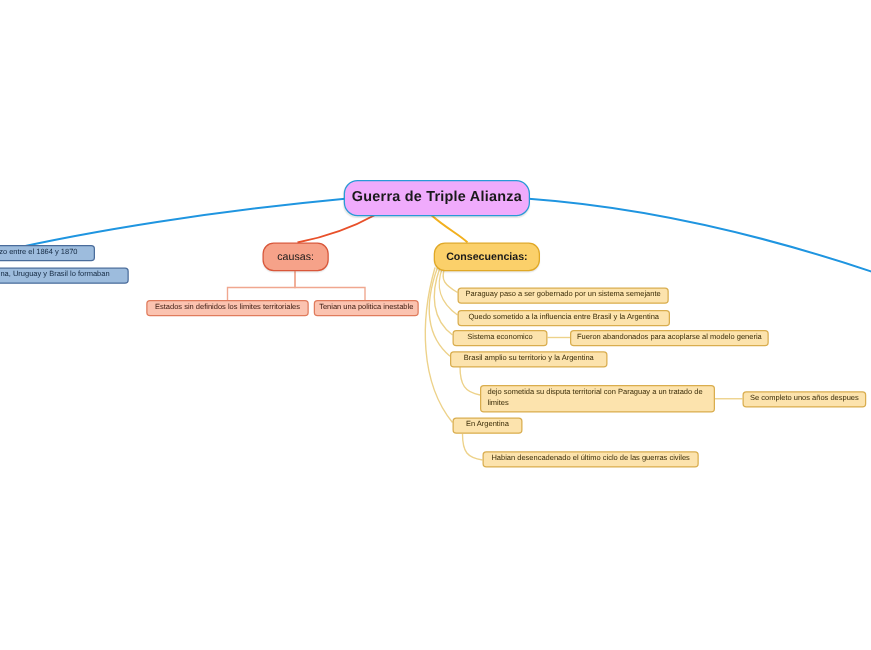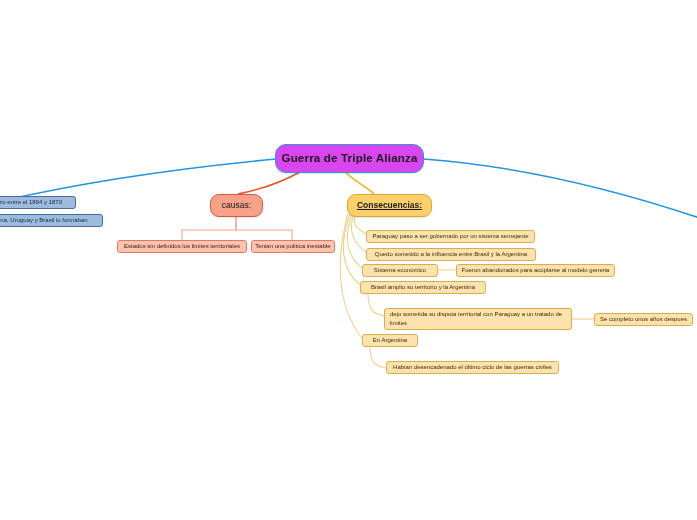--- a/index.html
+++ b/index.html
@@ -33,21 +33,21 @@
     align-items: center;
     justify-content: center;
     text-align: center;
     border-style: solid;
     border-width: 1px;
     line-height: 1.25;
     white-space: nowrap;
   }
   
   .node-root {
-    background: #d946ef;
+    background: #f0abfc;
     border-color: #2a9ad6;
     border-width: 1.5px;
     border-radius: 11px;
     color: #1a1a1a;
     font-size: 11.5px;
     font-weight: bold;
     letter-spacing: .2px;
     padding: 0 12px;
     box-shadow: 0 1px 1px rgba(0,0,0,.10);
   }
@@ -64,21 +64,20 @@
   }
   .node-consecuencias {
     background: #fbd06a;
     border-color: #e0a826;
     border-radius: 9px;
     color: #1a1a1a;
     font-size: 8.5px;
     font-weight: bold;
     padding: 0 9px;
     box-shadow: 0 1px 1px rgba(0,0,0,.10);
-    text-decoration: underline;
   }
   
   .node-blue {
     background: #9dbcdd;
     border-color: #4a6c9b;
     border-radius: 3px;
     color: #132840;
     font-size: 6px;
     padding: 0 4px;
   }

